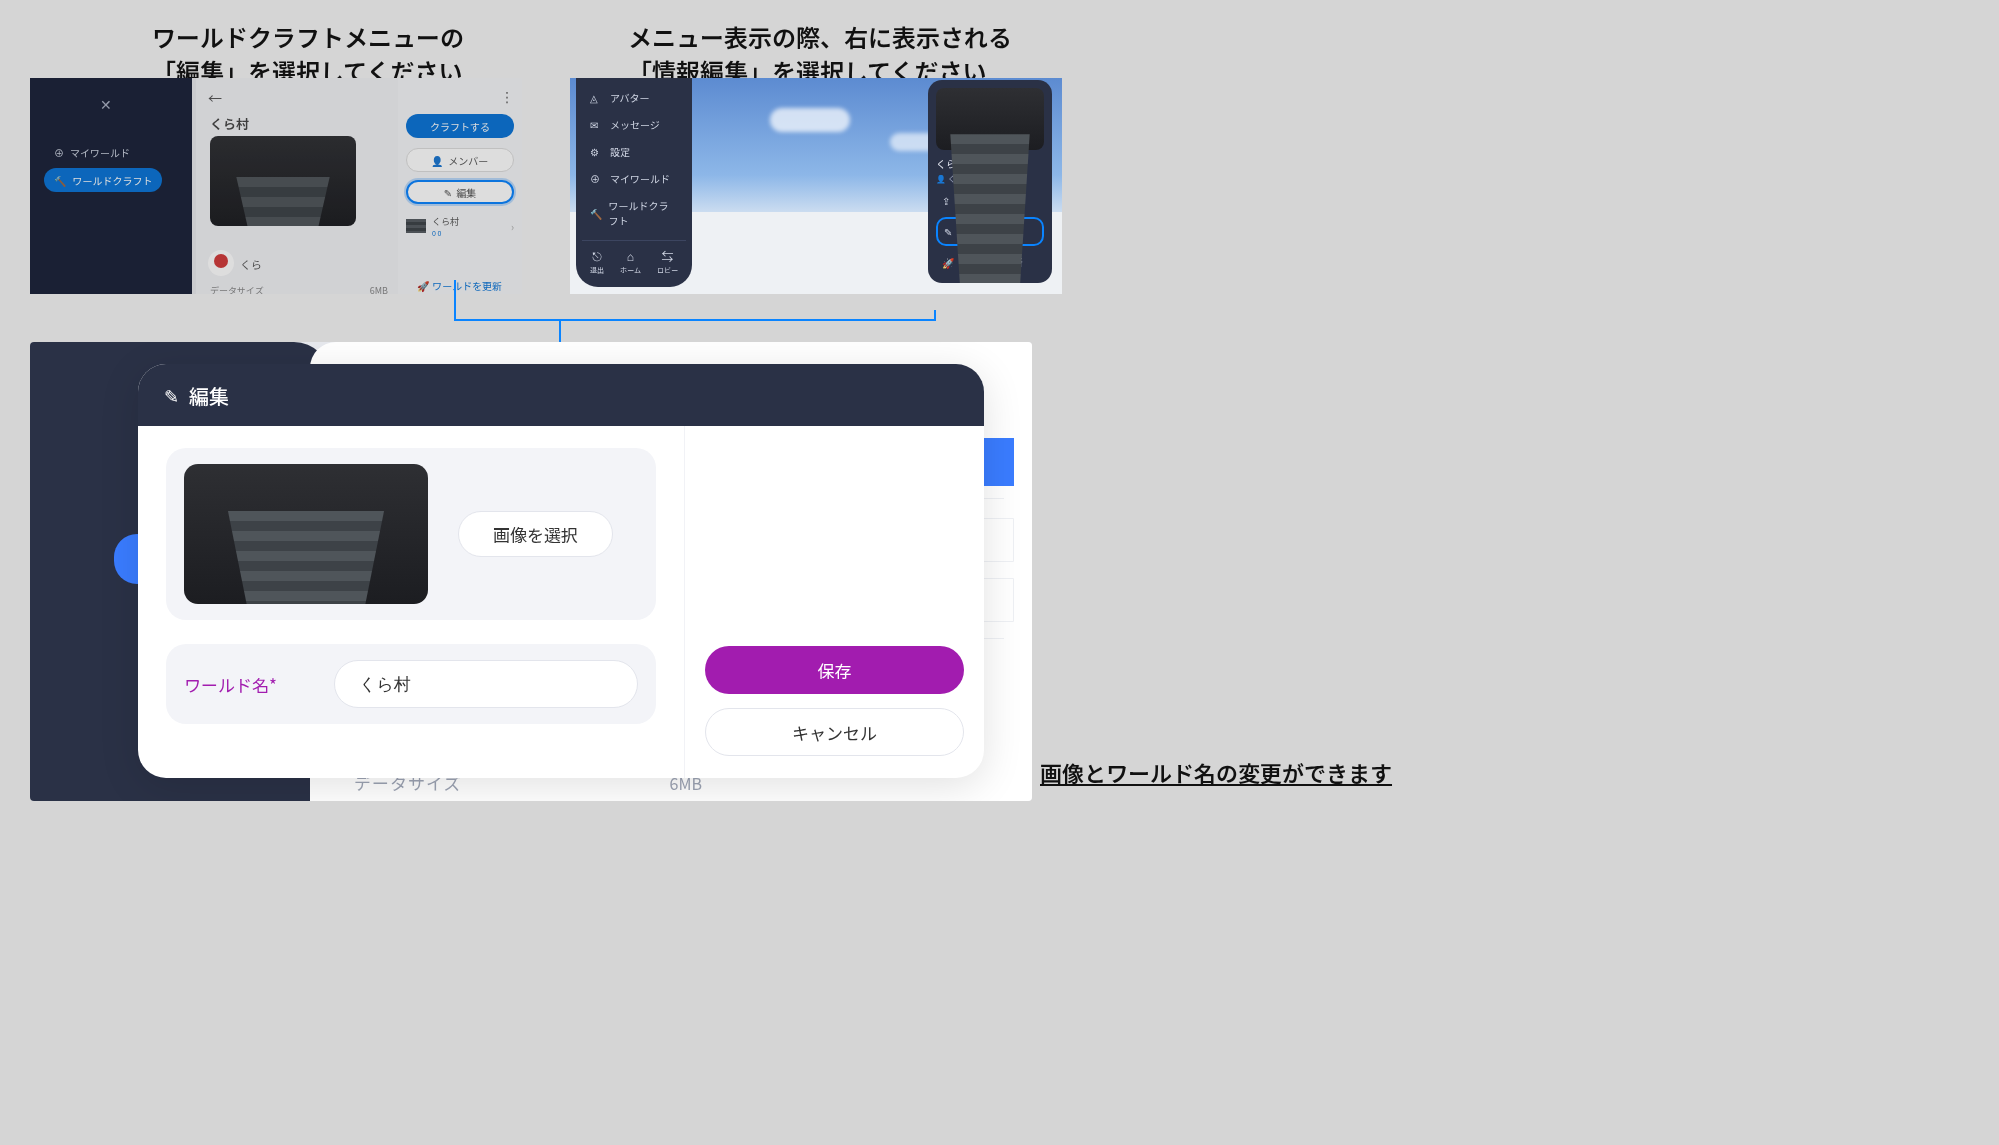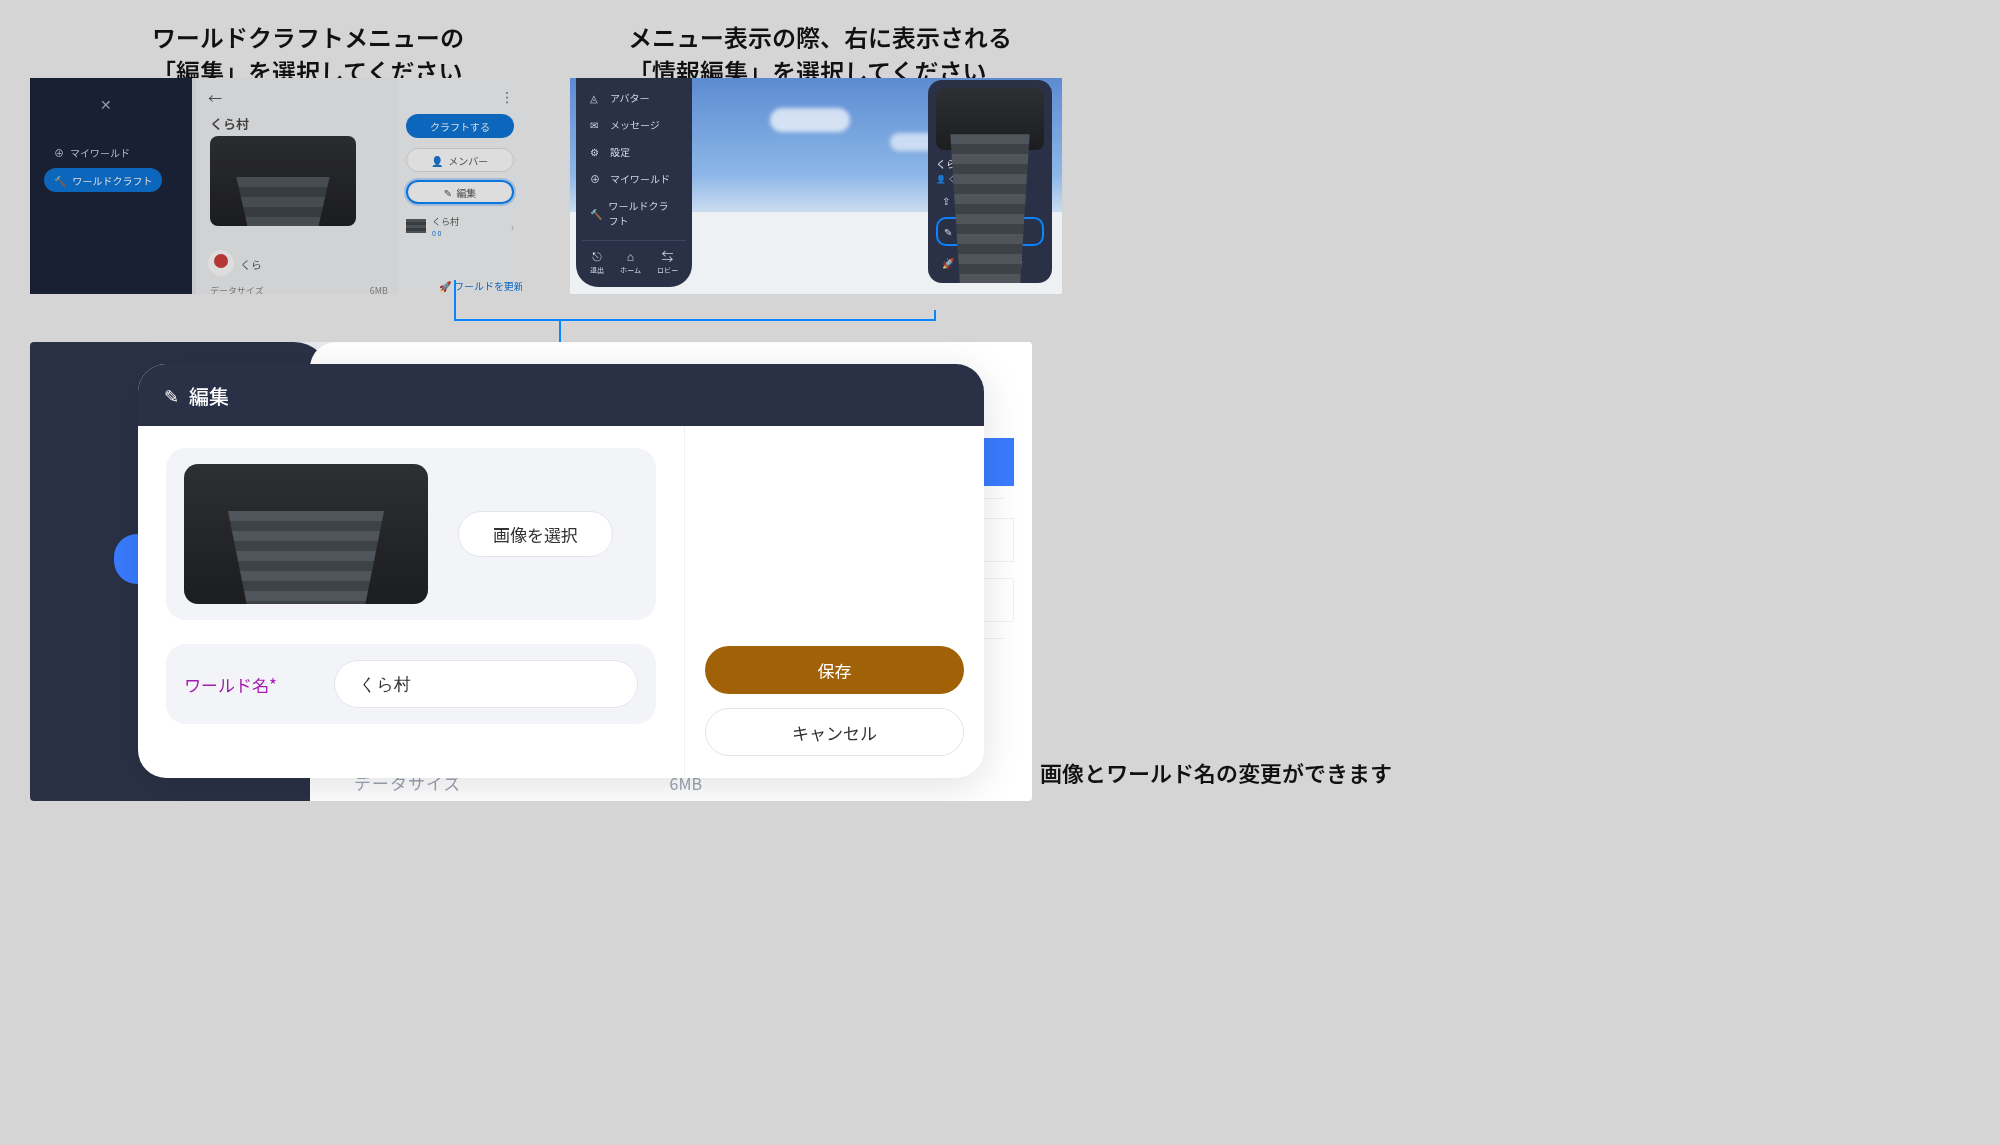--- a/index.html
+++ b/index.html
@@ -15,20 +15,21 @@
 
   .caption {
     position: absolute;
     font-size: 24px;
     font-weight: 600;
     color: #111;
     line-height: 1.4;
   }
   .caption.right {
     font-size: 22px;
+    text-decoration: underline;
   }
 
   
   .panelA {
     position: absolute;
     left: 30px; top: 78px;
     width: 492px; height: 216px;
     background: #e9eaee;
     overflow: hidden;
   }
@@ -97,21 +98,21 @@
   }
   .panelA .right .list-item {
     position:absolute; left:8px; width:108px; height:28px;
     display:flex; align-items:center; font-size:10px; color:#555;
   }
   .panelA .right .list-item .mini {
     width:20px; height:14px; border-radius:3px; background:#2e2f33; margin-right:6px;
   }
   .panelA .right .list-item .chev { margin-left:auto; color:#aaa; font-size:10px;}
   .panelA .right .refresh {
-    position:absolute; left:18px; top:200px; width:108px; text-align:right;
+    position:absolute; left:8px; top:200px; width:108px; text-align:center;
     font-size:10px; color:#0a74d7;
   }
 
   .panelA .dim {
     position:absolute; inset:0; background:rgba(30,30,30,.15); pointer-events:none;
   }
 
   
   .panelB {
     position: absolute;
@@ -250,21 +251,21 @@
     font-size:17px; color:#a21caf; width:150px;
   }
   .panelC .name-input {
     flex:1; height:48px;
     background:#fff; border:1px solid #e3e5ec; border-radius:26px;
     padding:0 24px; font-size:17px; color:#333;
   }
 
   .panelC .save-btn {
     height:48px; border-radius:26px;
-    background:#a16207; color:#fff; font-size:17px;
+    background:#a21caf; color:#fff; font-size:17px;
     display:flex; align-items:center; justify-content:center;
     margin-bottom:14px; cursor:pointer;
   }
   .panelC .cancel-btn {
     height:48px; border-radius:26px;
     background:#fff; border:1px solid #e3e5ec; color:#333; font-size:17px;
     display:flex; align-items:center; justify-content:center;
     cursor:pointer;
   }
 

